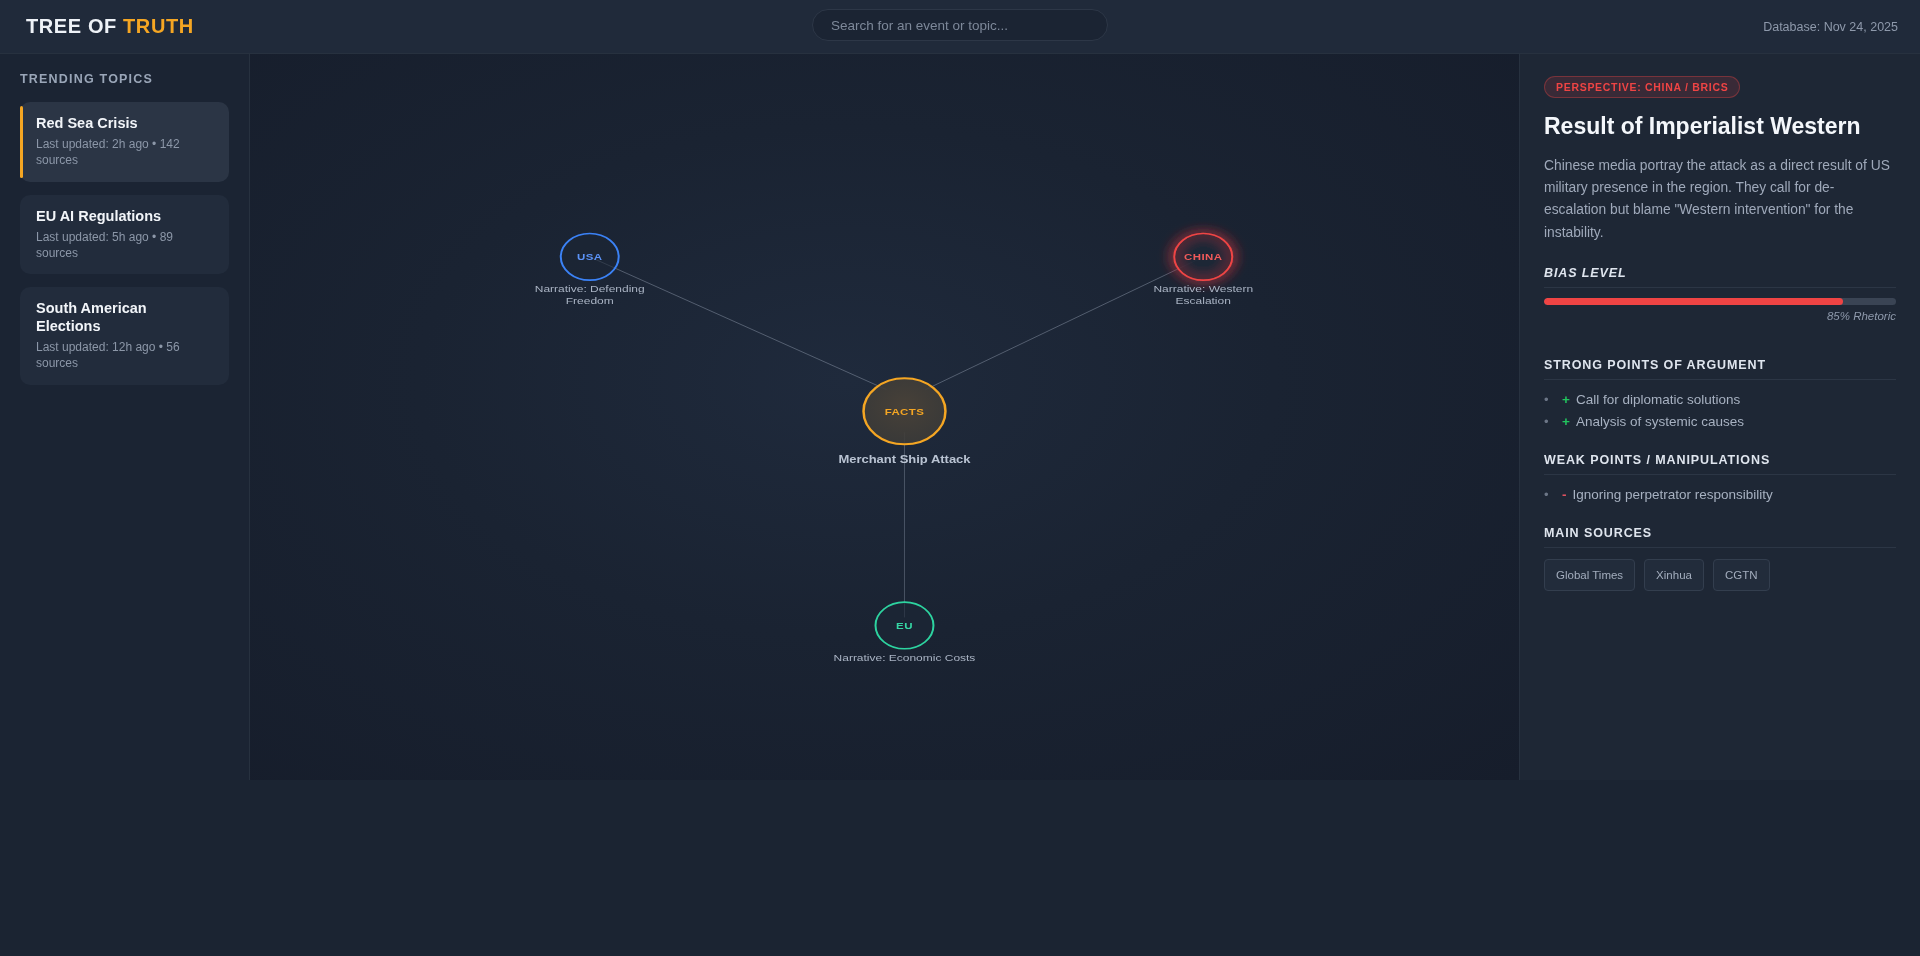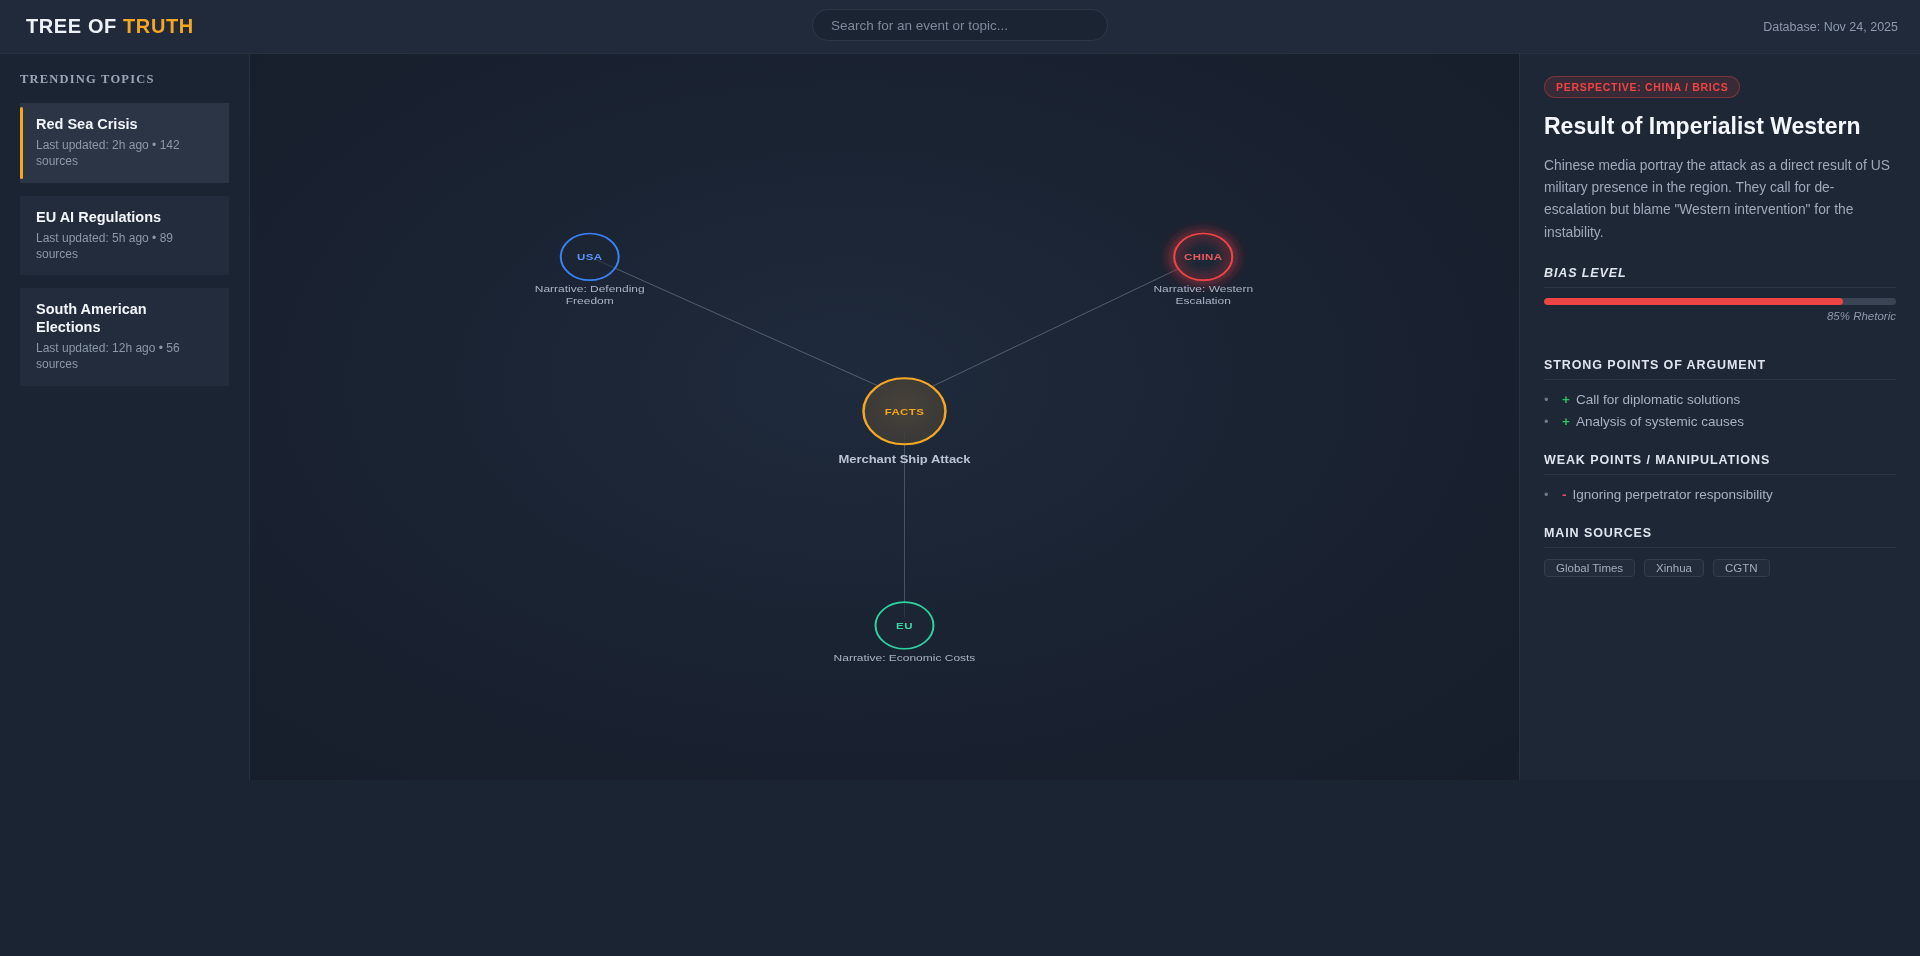--- a/index.html
+++ b/index.html
@@ -84,26 +84,25 @@
     background: #1b2433;
     border-right: 1px solid #27313f;
     padding: 18px 20px 0 20px;
   }
   .sidebar-title {
     font-size: 12.5px;
     font-weight: bold;
     letter-spacing: 1.2px;
     color: #9aa6b8;
     margin-bottom: 16px;
-    font-family: Liberation Serif, serif;
   }
   .topic-card {
     position: relative;
     background: #222c3c;
-    border-radius: 0;
+    border-radius: 10px;
     padding: 12px 14px 13px 16px;
     margin-bottom: 13px;
     cursor: pointer;
   }
   .topic-card.active {
     background: #2b3545;
   }
   .topic-card.active::before {
     content: "";
     position: absolute;
@@ -241,21 +240,21 @@
     flex-wrap: wrap;
     gap: 9px;
     margin-top: 11px;
   }
   .source-tag {
     font-size: 11.5px;
     color: #a3adbd;
     background: #222c3b;
     border: 1px solid #333e4e;
     border-radius: 4px;
-    padding: 2px 11px;
+    padding: 9px 11px;
     cursor: pointer;
   }
 </style>
 </head>
 <body>
 
 <div id="app">
 
   <div class="header">
     <div class="brand">

